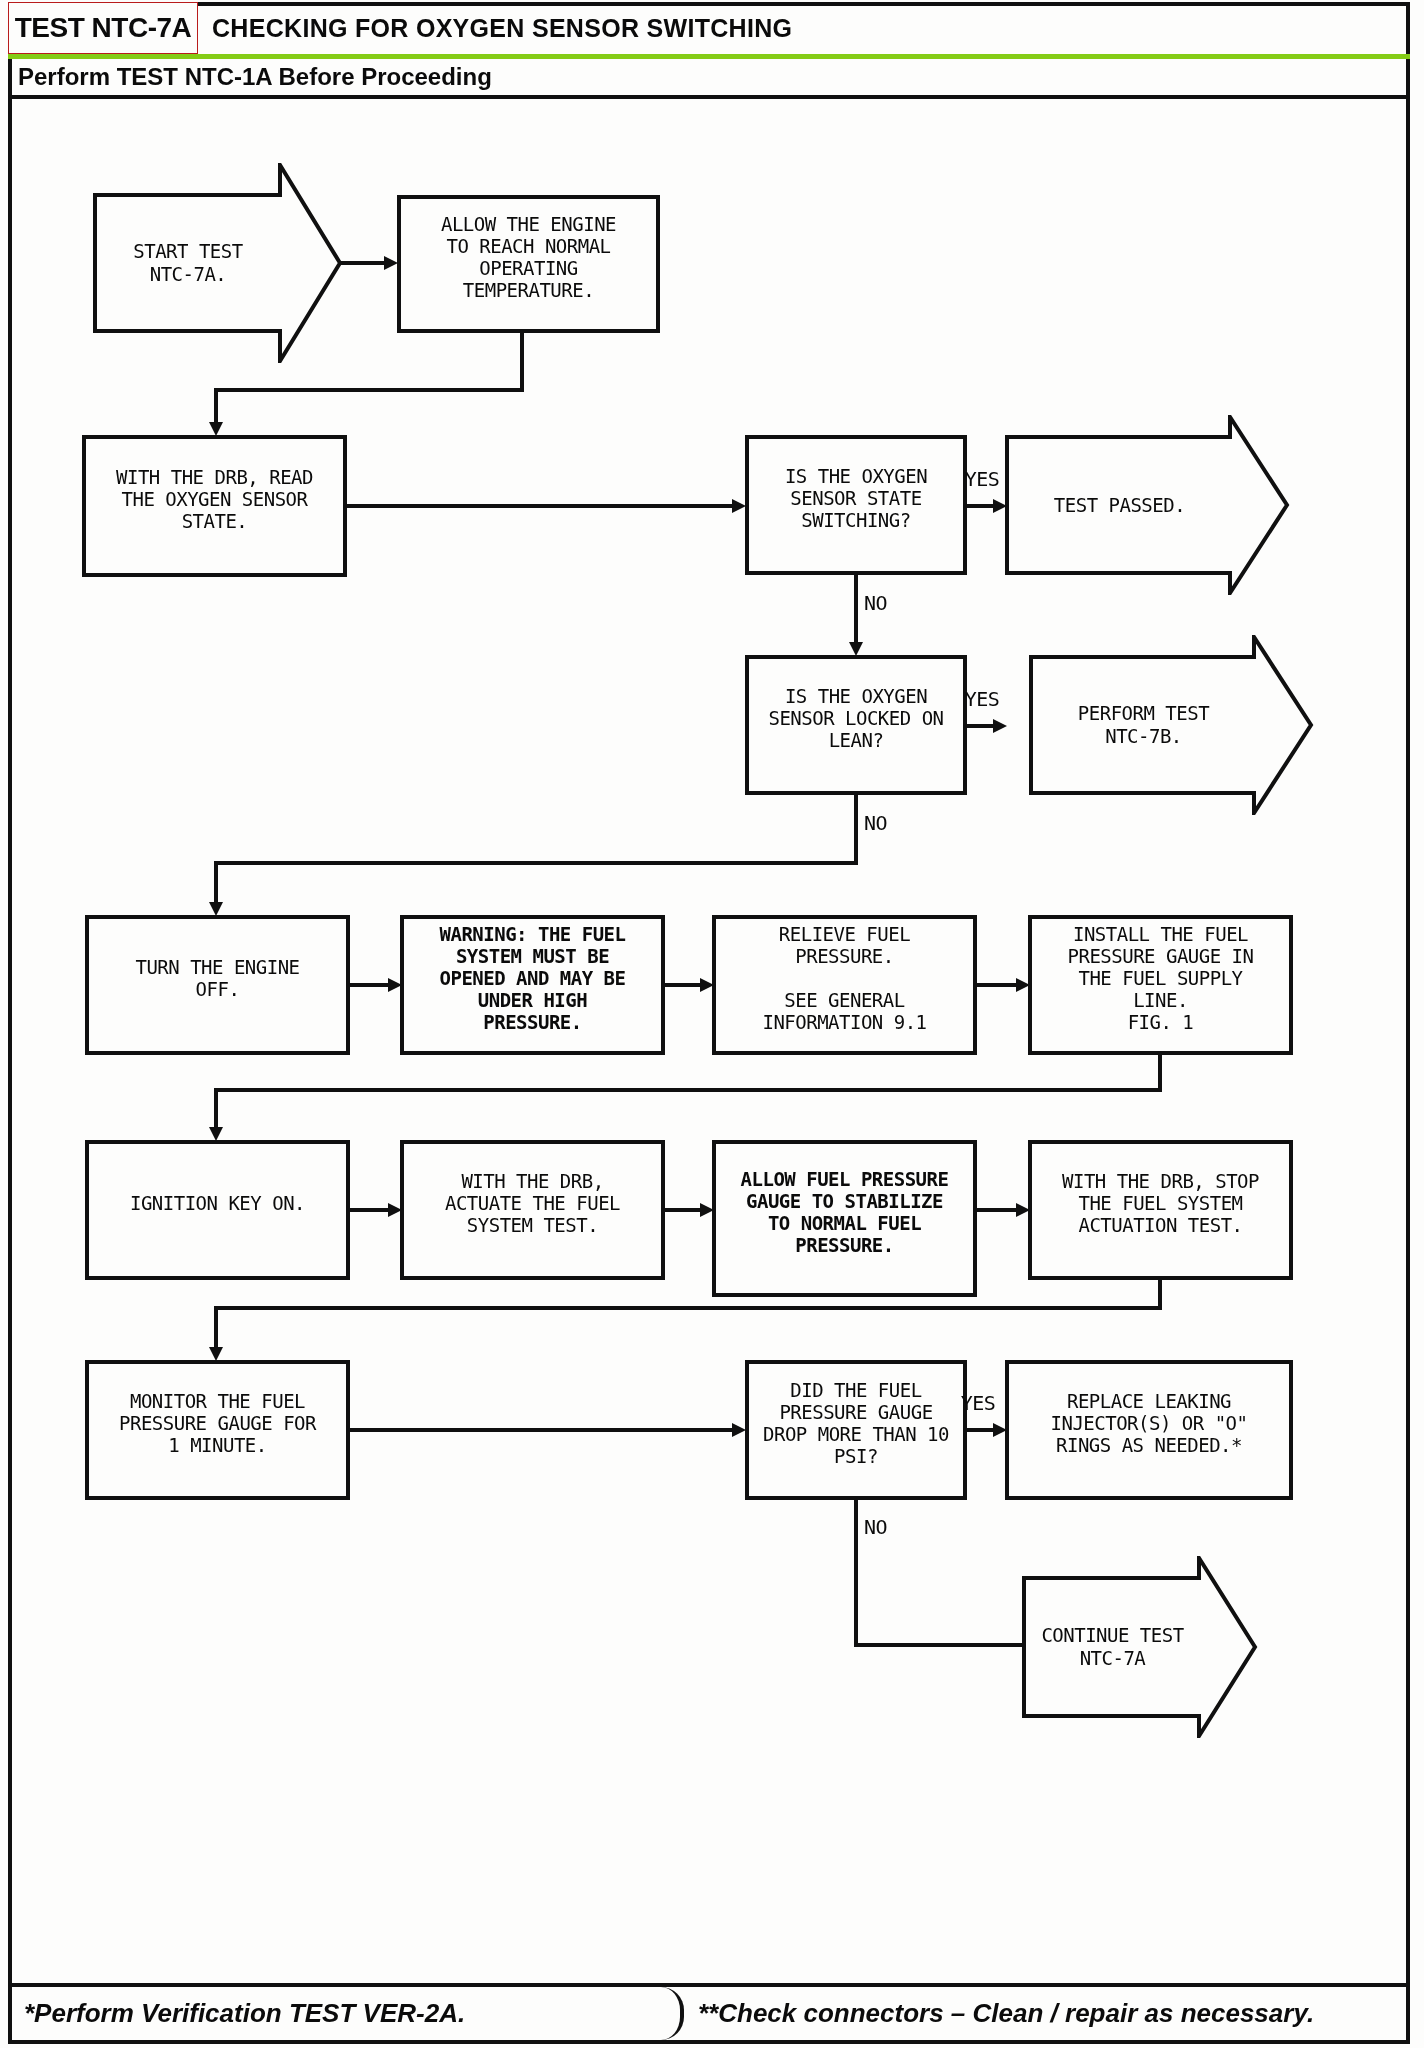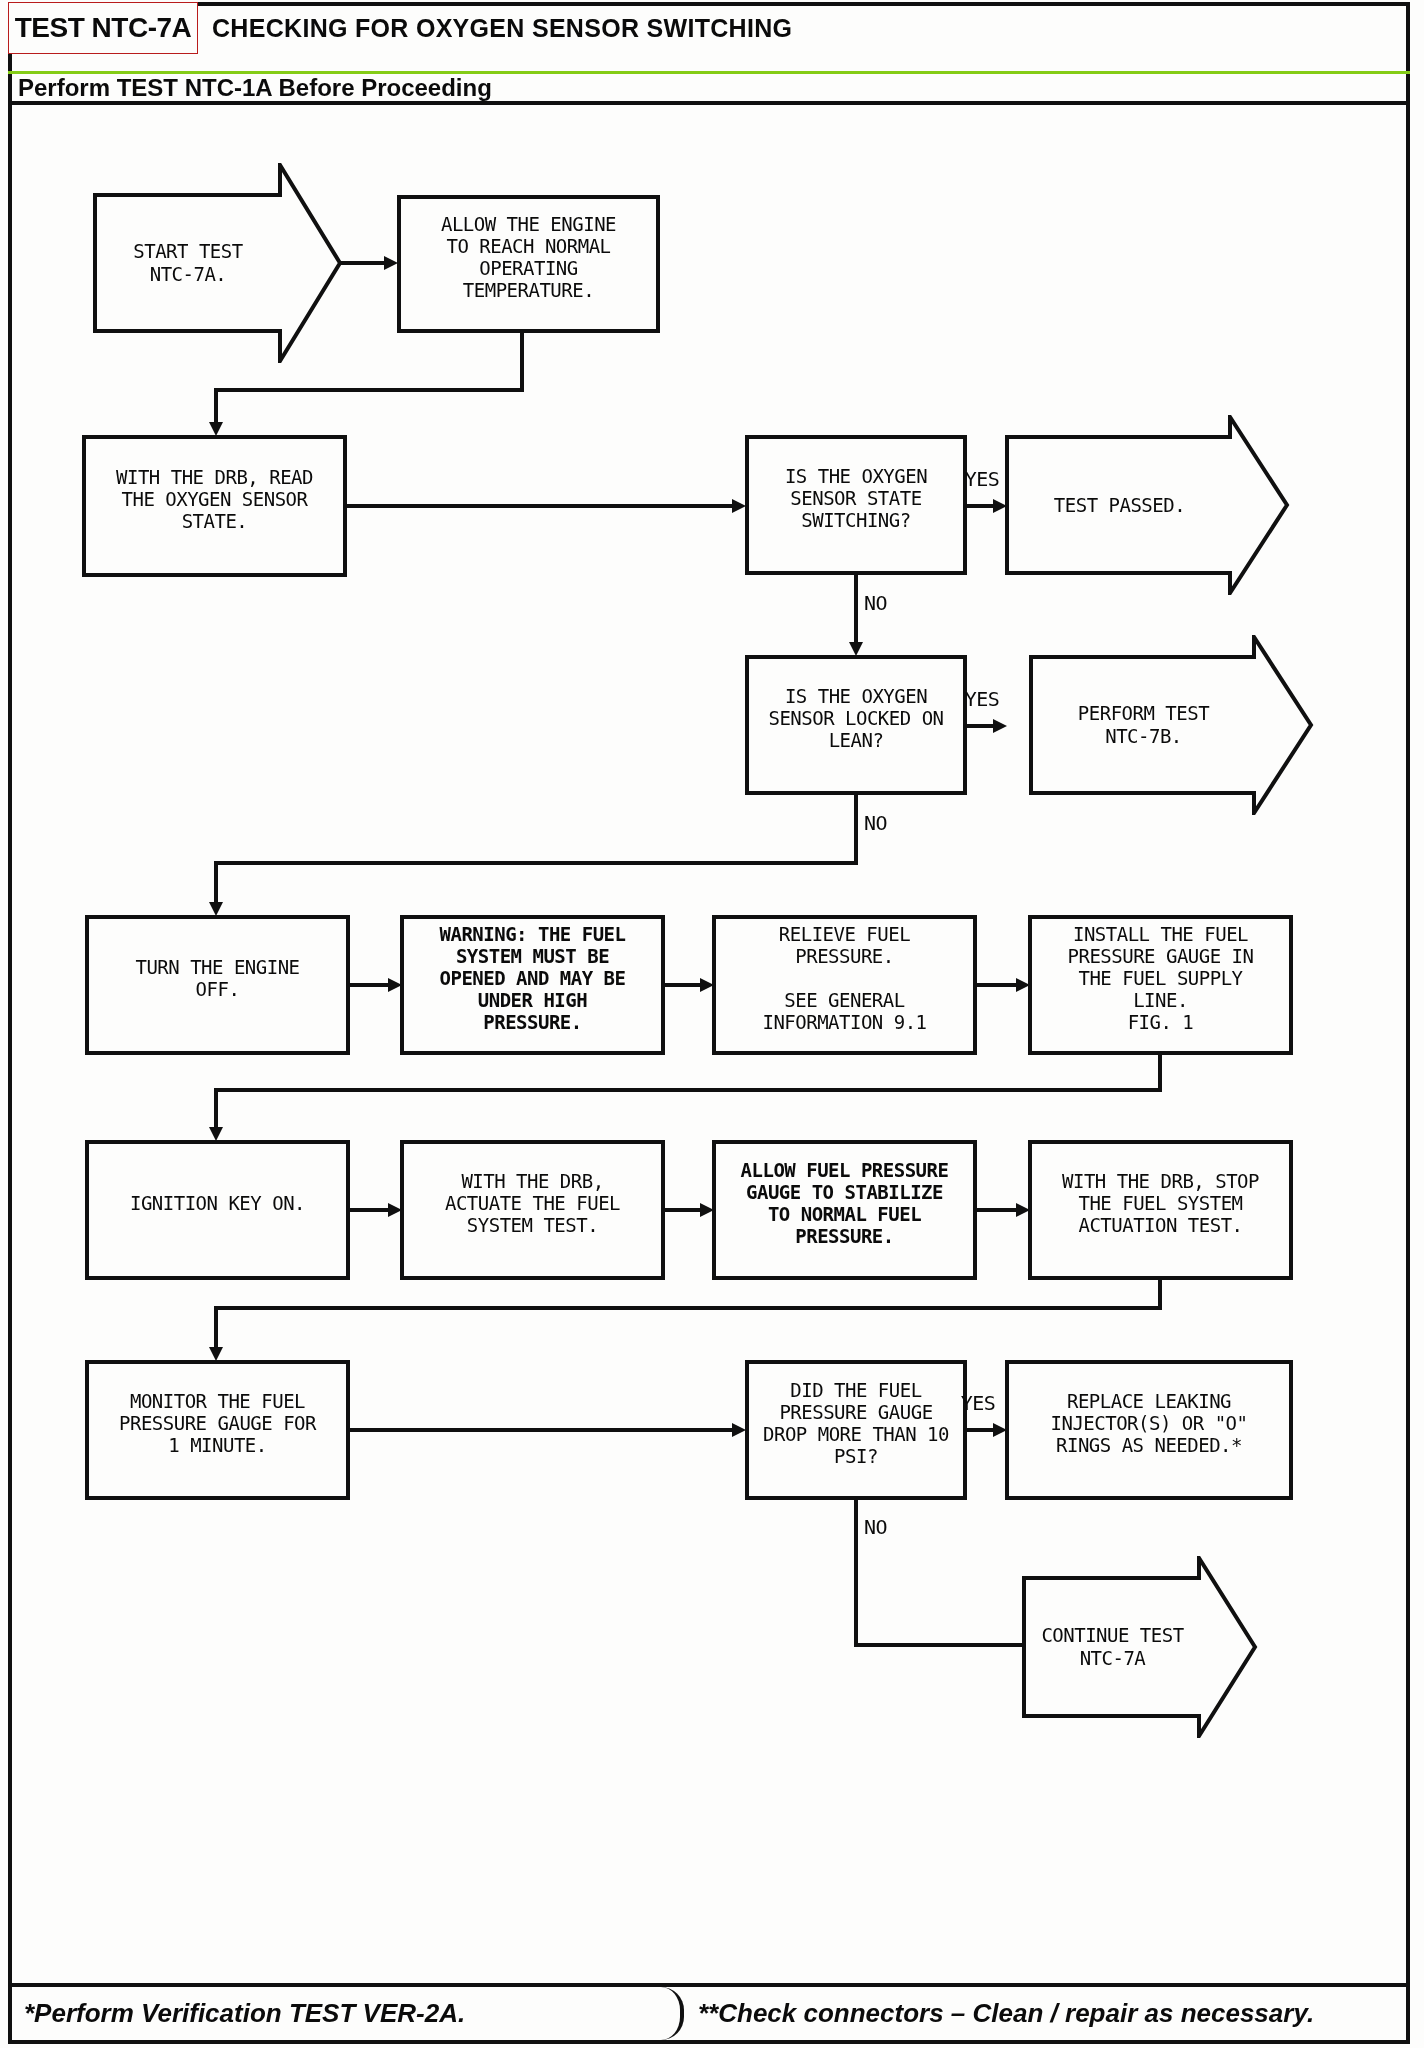--- a/index.html
+++ b/index.html
@@ -5,38 +5,38 @@
   html,body{margin:0;padding:0;background:#e8e8e8;}
   .page{position:relative;width:1424px;height:2048px;background:#fdfdfc;overflow:hidden;
         font-family:"DejaVu Sans Mono",monospace;color:#0b0b0b;}
   .frame{position:absolute;left:8px;top:2px;width:1402px;height:2042px;
          border:4px solid #101010;box-sizing:border-box;}
   
   .ntc-box{position:absolute;left:8px;top:2px;width:190px;height:52px;border:1px solid #b91c1c;
            background:#fdfdfc;box-sizing:border-box;display:flex;align-items:center;justify-content:center;
            font:bold 28px "Liberation Sans",sans-serif;letter-spacing:-0.5px;}
   .title{position:absolute;left:212px;top:14px;font:bold 25px "Liberation Sans",sans-serif;letter-spacing:0.3px;}
-  .subtitle-bar{position:absolute;left:8px;top:54px;width:1402px;height:34px;box-sizing:border-box;
-                border-top:3px solid #84cc16;border-bottom:4px solid #101010;display:flex;align-items:center;
-                padding-left:10px;font:bold 24px "Liberation Sans",sans-serif;margin-top:17px;}
+  .subtitle-bar{position:absolute;left:8px;top:54px;width:1402px;height:45px;box-sizing:border-box;
+                border-top:5px solid #84cc16;border-bottom:4px solid #101010;display:flex;align-items:center;
+                padding-left:10px;font:bold 24px "Liberation Sans",sans-serif;}
   
   .box{position:absolute;box-sizing:border-box;border:4px solid #101010;background:transparent;
        display:flex;align-items:center;justify-content:center;text-align:center;white-space:pre-line;
        font:500 19px/22px "DejaVu Sans Mono",monospace;letter-spacing:-0.5px;padding:4px 2px 18px;}
   #allow{left:397px;top:195px;width:263px;height:138px}
   #read{left:82px;top:435px;width:265px;height:142px}
   #q1{left:745px;top:435px;width:222px;height:140px}
   #q2{left:745px;top:655px;width:222px;height:140px}
   #turnoff{left:85px;top:915px;width:265px;height:140px}
   #warning{left:400px;top:915px;width:265px;height:140px;font-weight:bold}
   #relieve{left:712px;top:915px;width:265px;height:140px}
   #install{left:1028px;top:915px;width:265px;height:140px}
   #ignition{left:85px;top:1140px;width:265px;height:140px}
   #actuate{left:400px;top:1140px;width:265px;height:140px}
-  #stabilize{left:712px;top:1140px;width:265px;height:140px;font-weight:bold}
+  #stabilize{left:712px;top:1140px;width:265px;height:157px;font-weight:bold}
   #stop{left:1028px;top:1140px;width:265px;height:140px}
   #monitor{left:85px;top:1360px;width:265px;height:140px}
   #q3{left:745px;top:1360px;width:222px;height:140px}
   #replace{left:1005px;top:1360px;width:288px;height:140px}
   
   .term{position:absolute;}
   .term svg{position:absolute;left:0;top:0;}
   .term-text{position:absolute;left:4px;top:0;bottom:0;right:62px;display:flex;align-items:center;
              justify-content:center;text-align:center;white-space:pre-line;
              font:500 19px/23px "DejaVu Sans Mono",monospace;letter-spacing:-0.5px;}

